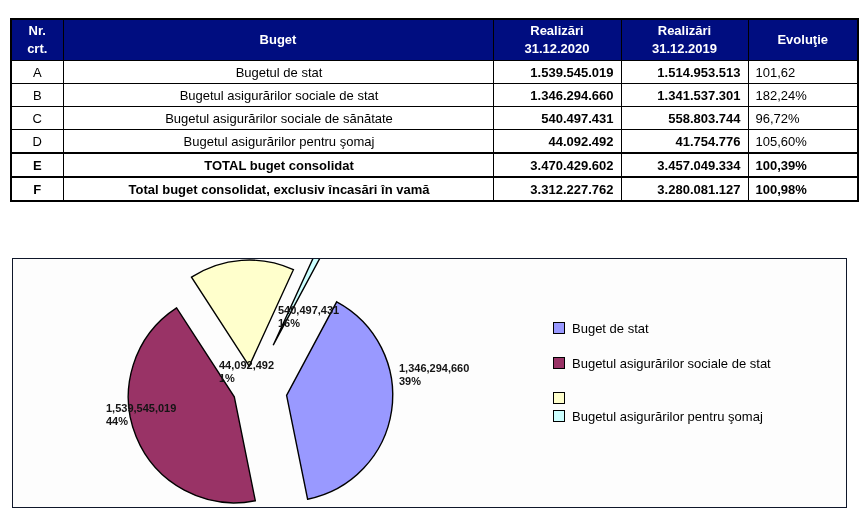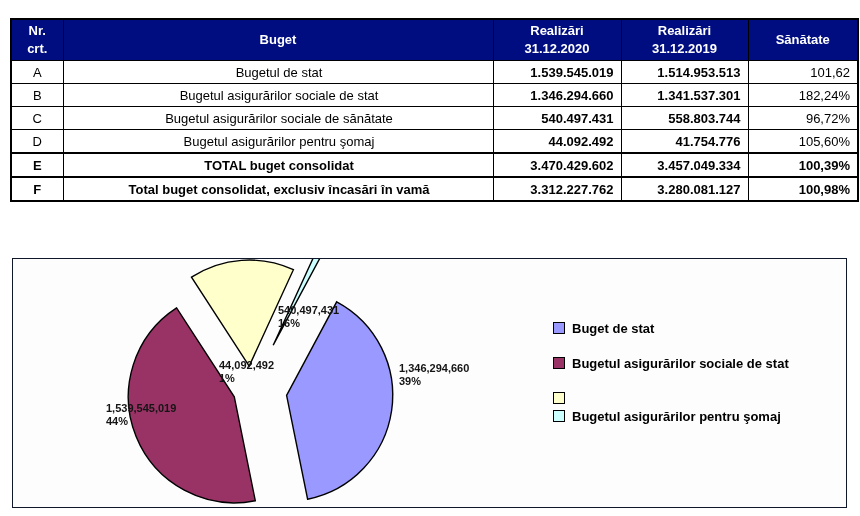--- a/index.html
+++ b/index.html
@@ -40,21 +40,21 @@
     border: 1px solid #000;
     height: 22px;
     padding: 0 7px;
     vertical-align: middle;
     line-height: 17px;
     overflow: hidden;
   }
   .col-nr   { text-align: center; }
   .col-name { text-align: center; padding-left: 9px !important; }
   .col-num  { text-align: right; font-weight: bold; }
-  .col-evol { text-align: right; }
+  .col-evol { text-align: left; }
   tr.bold-row td { font-weight: bold; border-top-width: 2px; }
   
   .chart-panel {
     position: absolute; left: 12px; top: 258px;
     width: 833px; height: 248px;
     border: 1px solid #0f172a;
     background: #fdfdfd;
   }
   .chart-panel svg { position: absolute; left: 0; top: 0; }
   .pie-label {
@@ -69,21 +69,21 @@
     margin-bottom: 20px;
     font-size: 13px; line-height: 15px;
   }
   .legend-item:nth-child(3) { margin-bottom: 5px; }
   .swatch {
     flex: 0 0 auto;
     width: 10px; height: 10px;
     border: 1px solid #000;
     margin-right: 7px; margin-top: 1px;
   }
-  .legend-label { display: inline-block; max-width: 252px; font-weight: bold; }
+  .legend-label { display: inline-block; max-width: 252px; }
 </style>
 </head>
 <body>
 
 <div class="unit-note">- lei-</div>
 
 <table class="budget">
   <colgroup>
     <col style="width:52px">
       <col style="width:430px">
@@ -93,21 +93,21 @@
   </colgroup>
   <thead>
     <tr>
       <th>Nr.
 crt.</th>
       <th>Buget</th>
       <th>Realizări
 31.12.2020</th>
       <th>Realizări
 31.12.2019</th>
-      <th>Sănătate</th>
+      <th>Evoluţie</th>
     </tr>
   </thead>
   <tbody>
       <tr>
         <td class="col-nr">A</td>
         <td class="col-name">Bugetul de stat</td>
         <td class="col-num">1.539.545.019</td>
         <td class="col-num">1.514.953.513</td>
         <td class="col-evol">101,62</td>
       </tr>

